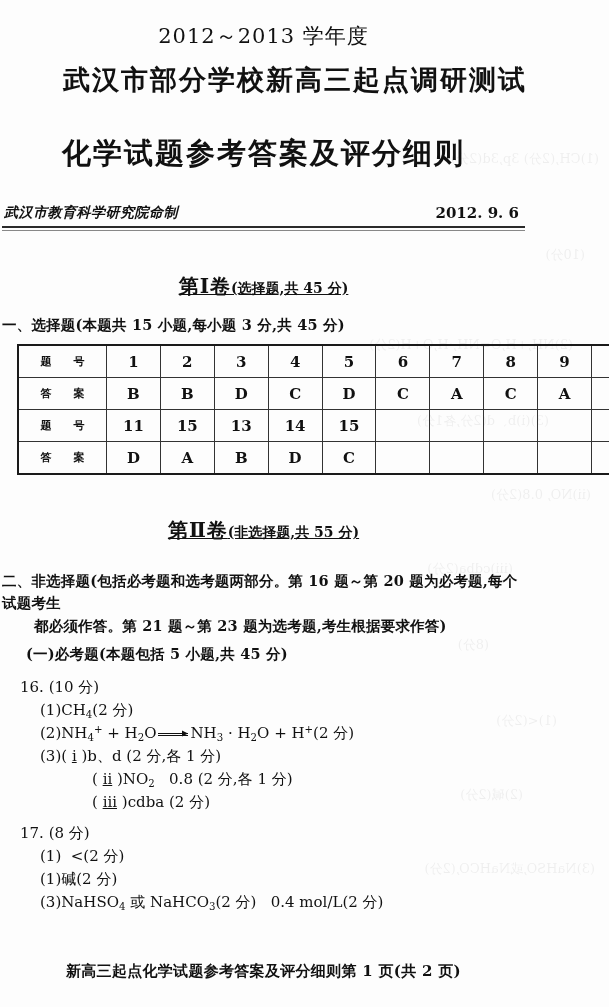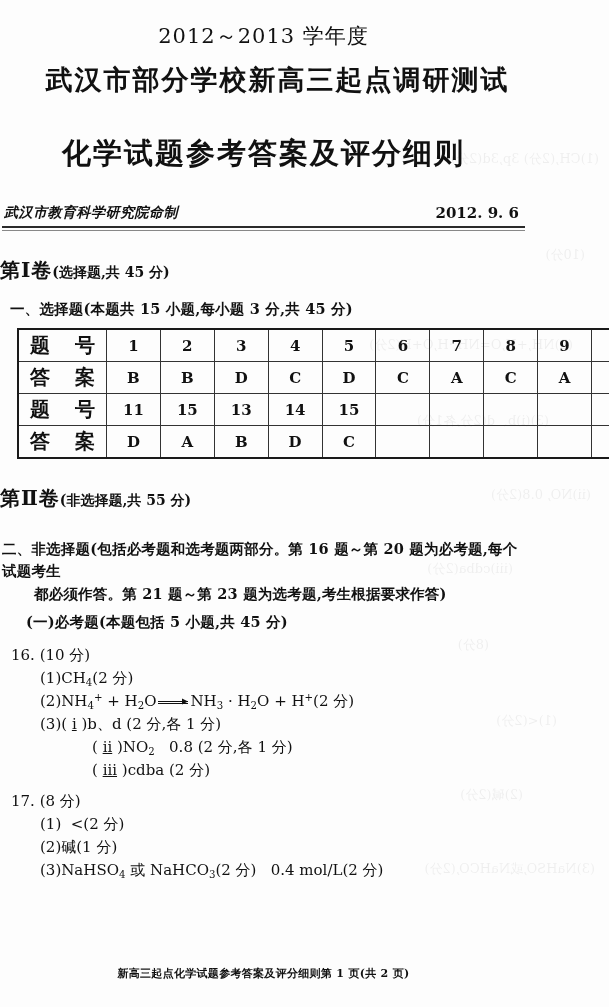--- a/index.html
+++ b/index.html
@@ -45,21 +45,21 @@
 
   
   .hdr-year {
     text-align: center;
     font-size: 21px;
     letter-spacing: 1px;
     padding-top: 22px;
     font-family: "DejaVu Serif", "Liberation Serif", serif;
   }
   .hdr-school {
-    text-align: center;
+    text-align: right;
     font-size: 27px;
     font-weight: 700;
     letter-spacing: 2px;
     margin-top: 12px;
     font-family: "DejaVu Serif", "Liberation Serif", serif;
     margin-left: 28px;
   }
   .hdr-main {
     text-align: center;
     font-size: 29px;
@@ -89,38 +89,39 @@
   }
   .rule-double {
     margin: 4px 2px 0 2px;
     border-top: 2px solid #2a2a2a;
     border-bottom: 1px solid #888;
     height: 2px;
   }
 
   
   .vol-heading {
-    text-align: left;
-    margin-top: 26px;
+    text-align: center;
+    margin-top: 42px;
     font-size: 17px;
+    text-decoration: underline;
   }
   .vol-heading .big {
     font-size: 20px;
     font-weight: 900;
     letter-spacing: 1px;
   }
   .vol-heading .small {
     font-size: 14px;
     font-weight: 700;
   }
   .sec-line {
     font-size: 14.5px;
     font-weight: 700;
     margin-top: 16px;
-    padding-left: 10px;
+    padding-left: 2px;
     letter-spacing: 0.2px;
   }
 
   
   .ans-table-wrap {
     margin-top: 9px;
     padding-left: 17px;
   }
   table.ans-table {
     border-collapse: collapse;
@@ -134,21 +135,21 @@
     text-align: center;
     vertical-align: middle;
     font-size: 15px;
     font-weight: 700;
     font-family: "DejaVu Serif", "Liberation Serif", serif;
   }
   table.ans-table td.rowhead {
     width: 85px;
     letter-spacing: 9px;
     text-indent: 9px;
-    font-size: 20px;
+    font-size: 11px;
   }
   table.ans-table td.cell {
     width: 50.9px;
   }
 
   
   .para {
     font-size: 14.5px;
     font-weight: 700;
     line-height: 1.55;
@@ -162,21 +163,21 @@
     padding-left: 34px;
   }
   .para-sub {
     margin-top: 6px;
     padding-left: 26px;
   }
 
   .q-block { margin-top: 12px; }
   .q-head {
     font-size: 15px;
-    padding-left: 11px;
+    padding-left: 20px;
     font-family: "DejaVu Serif", "Liberation Serif", serif;
   }
   .q-item {
     font-size: 15px;
     padding-left: 40px;
     margin-top: 4px;
     font-family: "DejaVu Serif", "Liberation Serif", serif;
     white-space: nowrap;
   }
   .q-item.indent2 { padding-left: 92px; }
@@ -210,21 +211,21 @@
   }
   .rnum { text-decoration: underline; font-style: normal; }
 
   
   .footer {
     position: absolute;
     left: 0;
     right: 0;
     bottom: 26px;
     text-align: center;
-    font-size: 11px;
+    font-size: 15px;
     font-weight: 700;
     letter-spacing: 0.3px;
     font-family: "DejaVu Serif", "Liberation Serif", serif;
   }
 </style>
 </head>
 <body>
 
 <div class="bleed-layer">
   <div class="bleed-line" style="left:24px;  top:246px;">(10分)</div>
@@ -341,19 +342,19 @@
     <div class="q-item indent2">( <span class="rnum">iii</span> )cdba (2 分)</div>
   </div>
 
   <div class="q-block">
     <div class="q-head">
       <span>17.</span>
       <span>(8 分)</span>
     </div>
 
     <div class="q-item">(1)&nbsp; &lt;(2 分)</div>
-    <div class="q-item">(2)碱(1 分)</div>
+    <div class="q-item">(1)碱(2 分)</div>
     <div class="q-item">(3)NaHSO<sub>4</sub> 或 NaHCO<sub>3</sub>(2 分)&nbsp;&nbsp; 0.4 mol/L(2 分)</div>
   </div>
 
   <div class="footer">新高三起点化学试题参考答案及评分细则第 1 页(共 2 页)</div>
 
 </div>
 
 </body></html>

